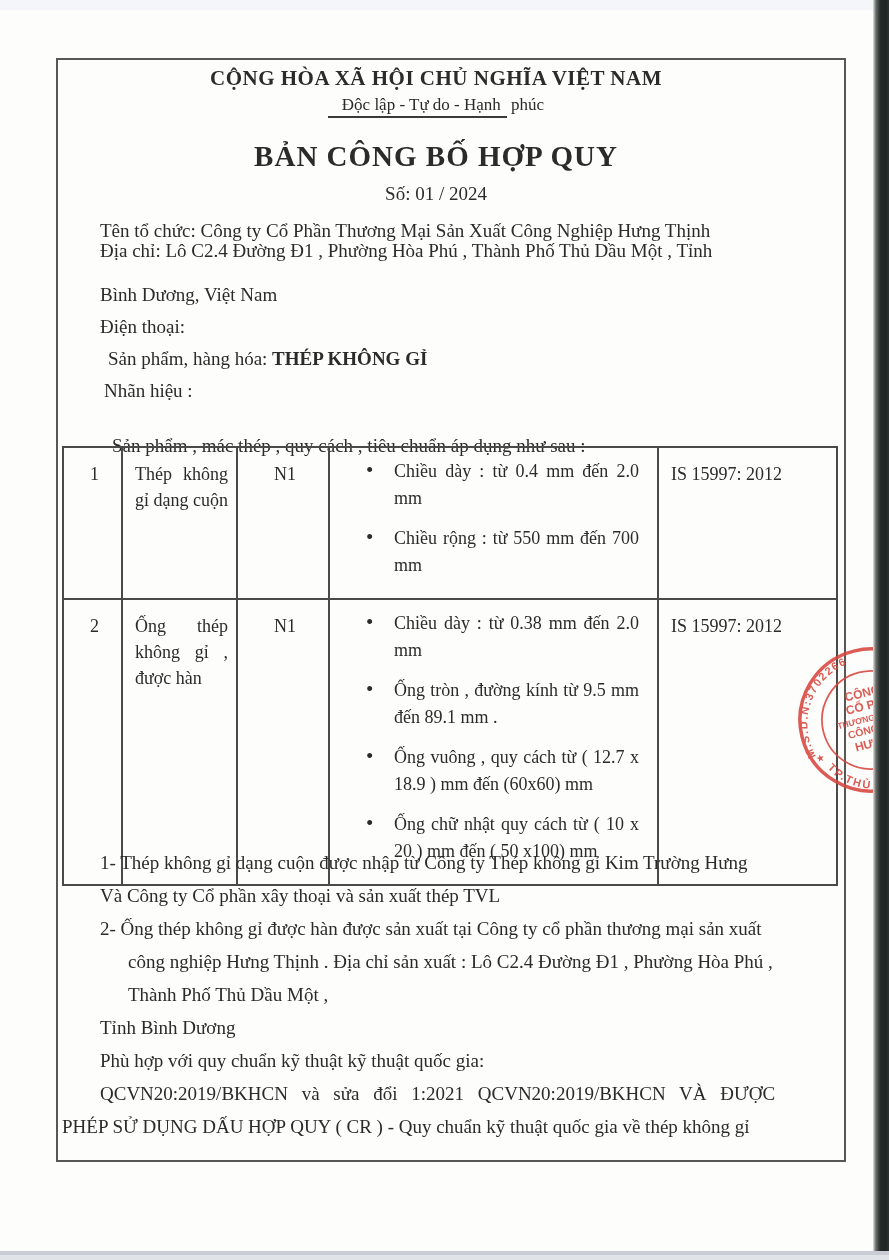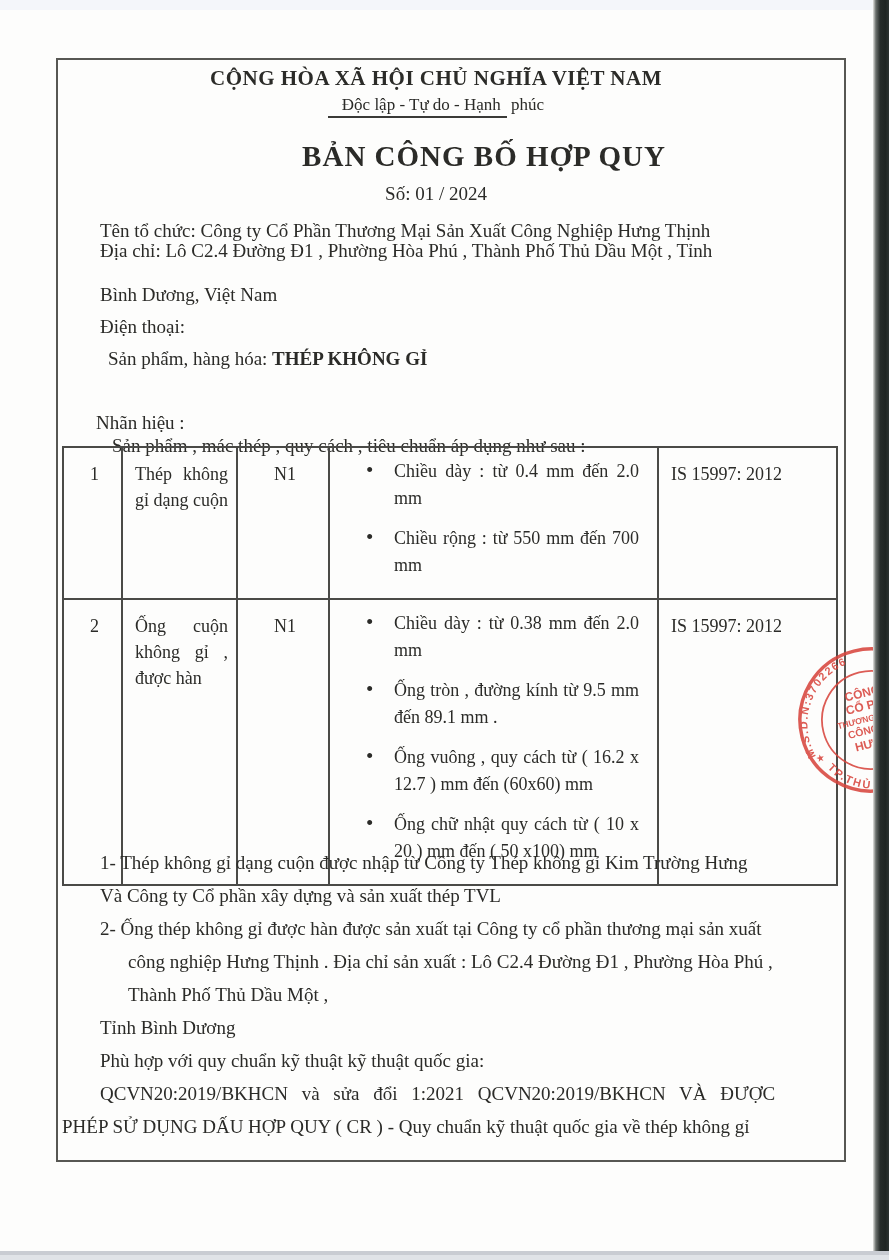--- a/index.html
+++ b/index.html
@@ -17,21 +17,21 @@
   .bottom-strip1{left:0;top:1251px;width:889px;height:4px;background:#c9ccd2;z-index:55;}
   .bottom-strip2{left:0;top:1255px;width:889px;height:5px;background:#e0e3e7;z-index:55;}
   
   .frame{left:56px;top:58px;width:790px;height:1104px;border:2px solid #57575300;
     border:2px solid #575753;box-sizing:border-box;z-index:1;}
   
   .hline{left:56px;width:760px;text-align:center;z-index:2;}
   .national{top:66px;font-size:21px;font-weight:bold;letter-spacing:.5px;}
   .motto{top:95px;font-size:17px;font-weight:normal;}
   .motto .u{border-bottom:2px solid #3a3a37;padding:0 6px 2px 14px;}
-  .doc-title{top:140px;font-size:29px;font-weight:bold;letter-spacing:1px;margin-left:48px;}
+  .doc-title{top:140px;font-size:29px;font-weight:bold;letter-spacing:1px;}
   .doc-number{top:183px;font-size:19px;}
   
   .iline{font-size:19px;white-space:nowrap;z-index:2;}
   .bold{font-weight:bold;}
   
   table.spec{position:absolute;left:62px;top:446px;width:774px;border-collapse:collapse;
     table-layout:fixed;z-index:2;font-size:18px;}
   table.spec th,table.spec td{border:2px solid #4a4a47;vertical-align:top;box-sizing:border-box;}
   table.spec th{font-weight:normal;text-align:left;padding:9px 6px 9px 12px;height:42px;white-space:nowrap;overflow:hidden;}
   th.c,td.c{text-align:center;}
@@ -62,21 +62,21 @@
 <div class="abs hline national">CỘNG HÒA XÃ HỘI CHỦ NGHĨA VIỆT NAM</div>
 <div class="abs hline motto"><span class="u">Độc lập - Tự do - Hạnh</span><span> phúc</span></div>
 <div class="abs hline doc-title">BẢN CÔNG BỐ HỢP QUY</div>
 <div class="abs hline doc-number">Số: 01 / 2024</div>
 
 <div class="abs iline" style="left:100px;top:220px;">Tên tổ chức: Công ty Cổ Phần Thương Mại Sản Xuất Công Nghiệp Hưng Thịnh</div>
 <div class="abs iline" style="left:100px;top:240px;">Địa chỉ: Lô C2.4 Đường Đ1 , Phường Hòa Phú , Thành Phố Thủ Dầu Một , Tỉnh</div>
 <div class="abs iline" style="left:100px;top:284px;">Bình Dương, Việt Nam</div>
 <div class="abs iline" style="left:100px;top:316px;">Điện thoại:</div>
 <div class="abs iline" style="left:108px;top:348px;"><span>Sản phẩm, hàng hóa: </span><span class="bold">THÉP KHÔNG GỈ</span></div>
-<div class="abs iline" style="left:96px;top:380px;margin-top:32px;">Nhãn hiệu :</div>
+<div class="abs iline" style="left:104px;top:380px;">Nhãn hiệu :</div>
 <div class="abs iline" style="left:112px;top:412px;margin-top:23px;">Sản phẩm , mác thép , quy cách , tiêu chuẩn áp dụng như sau :</div>
 
 <table class="spec">
   <colgroup>
     <col style="width:59px">
       <col style="width:115px">
       <col style="width:92px">
       <col style="width:329px">
       <col style="width:179px">
   </colgroup>
@@ -88,37 +88,37 @@
     <td class="specs">
       <ul class="sl">
         <li>Chiều dày : từ 0.4 mm đến 2.0 mm</li>
         <li>Chiều rộng : từ 550 mm đến 700 mm</li>
       </ul>
     </td>
     <td class="cell">IS 15997: 2012</td>
   </tr>
   <tr style="height:238px;">
     <td class="cell c">2</td>
-    <td class="cell prod">Ống cuộn không gỉ , được hàn</td>
+    <td class="cell prod">Ống thép không gỉ , được hàn</td>
     <td class="cell c">N1</td>
     <td class="specs">
       <ul class="sl">
         <li>Chiều dày : từ 0.38 mm đến 2.0 mm</li>
         <li>Ống tròn , đường kính từ 9.5 mm đến 89.1 mm .</li>
-        <li>Ống vuông , quy cách từ ( 16.2 x 12.7 ) mm đến (60x60) mm</li>
+        <li>Ống vuông , quy cách từ ( 12.7 x 18.9 ) mm đến (60x60) mm</li>
         <li>Ống chữ nhật quy cách từ ( 10 x 20 ) mm đến ( 50 x100) mm</li>
       </ul>
     </td>
     <td class="cell">IS 15997: 2012</td>
   </tr>
 </tbody>
   </table>
 
 <div class="abs nline" style="left:100px;top:852px;">1- Thép không gỉ dạng cuộn được nhập từ Công ty Thép không gỉ Kim Trường Hưng</div>
-<div class="abs nline" style="left:100px;top:885px;">Và Công ty Cổ phần xây dựng và sản xuất thép TVL</div>
+<div class="abs nline" style="left:100px;top:885px;">Và Công ty Cổ phần xây thoại và sản xuất thép TVL</div>
 <div class="abs nline" style="left:100px;top:918px;">2- Ống thép không gỉ được hàn được sản xuất tại Công ty cổ phần thương mại sản xuất</div>
 <div class="abs nline" style="left:128px;top:951px;">công nghiệp Hưng Thịnh . Địa chỉ sản xuất : Lô C2.4 Đường Đ1 , Phường Hòa Phú ,</div>
 <div class="abs nline" style="left:128px;top:984px;">Thành Phố Thủ Dầu Một ,</div>
 <div class="abs nline" style="left:100px;top:1017px;">Tỉnh Bình Dương</div>
 <div class="abs nline" style="left:100px;top:1050px;">Phù hợp với quy chuẩn kỹ thuật kỹ thuật quốc gia:</div>
 <div class="abs nline stretchy" style="left:100px;top:1083px;">QCVN20:2019/BKHCN và sửa đổi 1:2021 QCVN20:2019/BKHCN VÀ ĐƯỢC</div>
 <div class="abs nline" style="left:62px;top:1116px;">PHÉP SỬ DỤNG DẤU HỢP QUY ( CR ) -  Quy chuẩn kỹ thuật quốc gia về thép không gỉ</div>
 
 <svg class="abs stamp" viewBox="-80 -80 160 160">
   <g transform="rotate(-14)" opacity="0.87">

